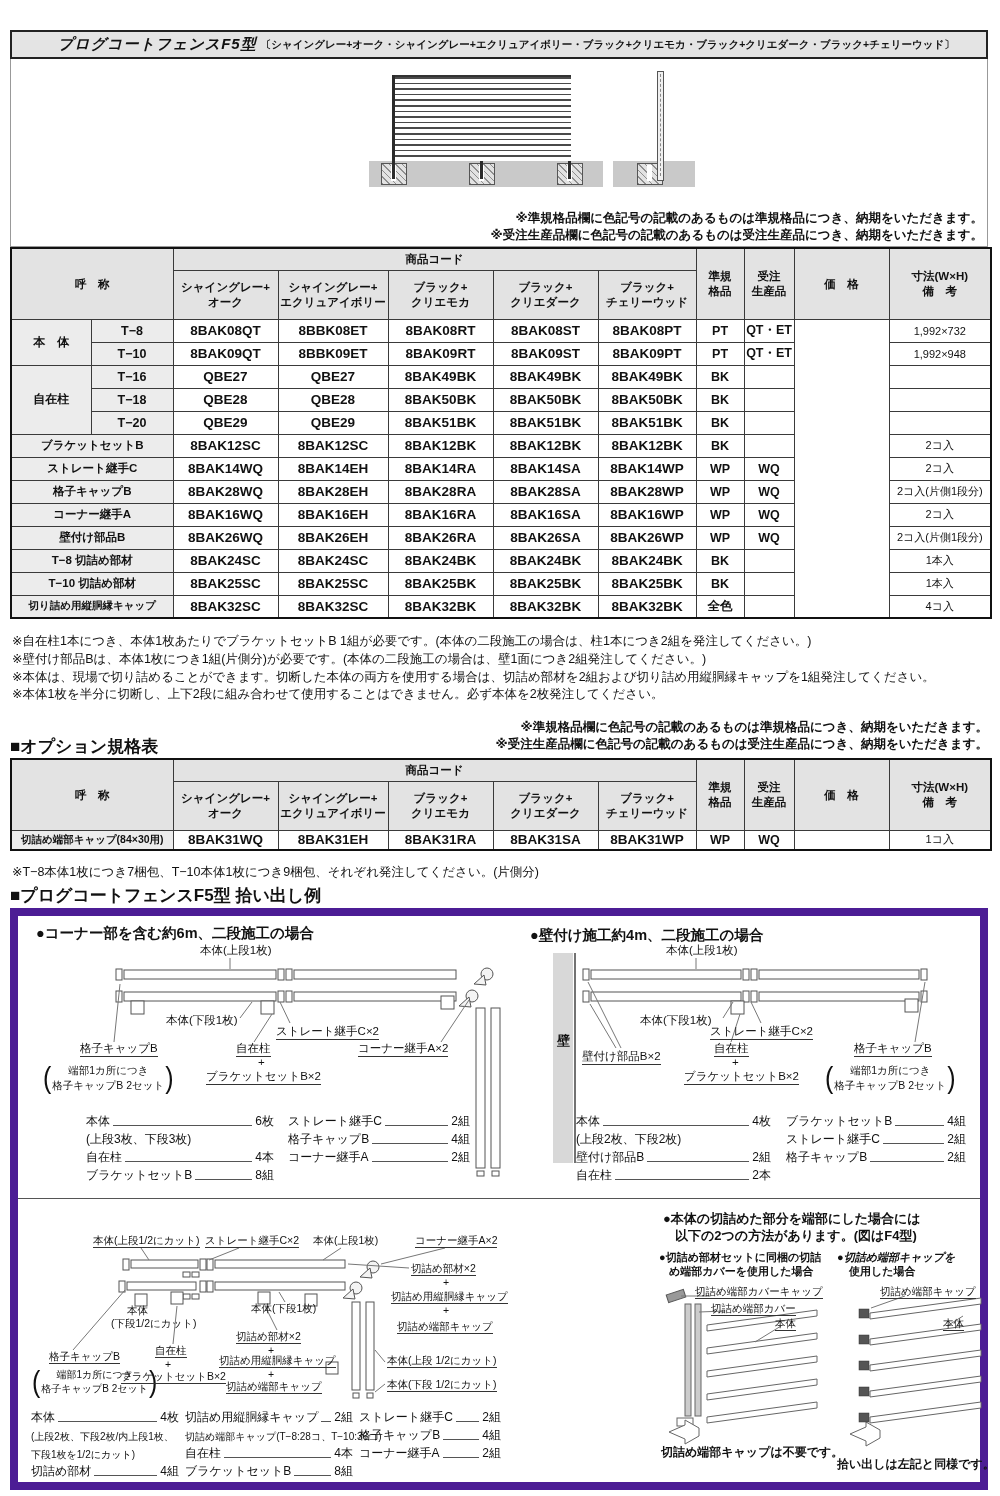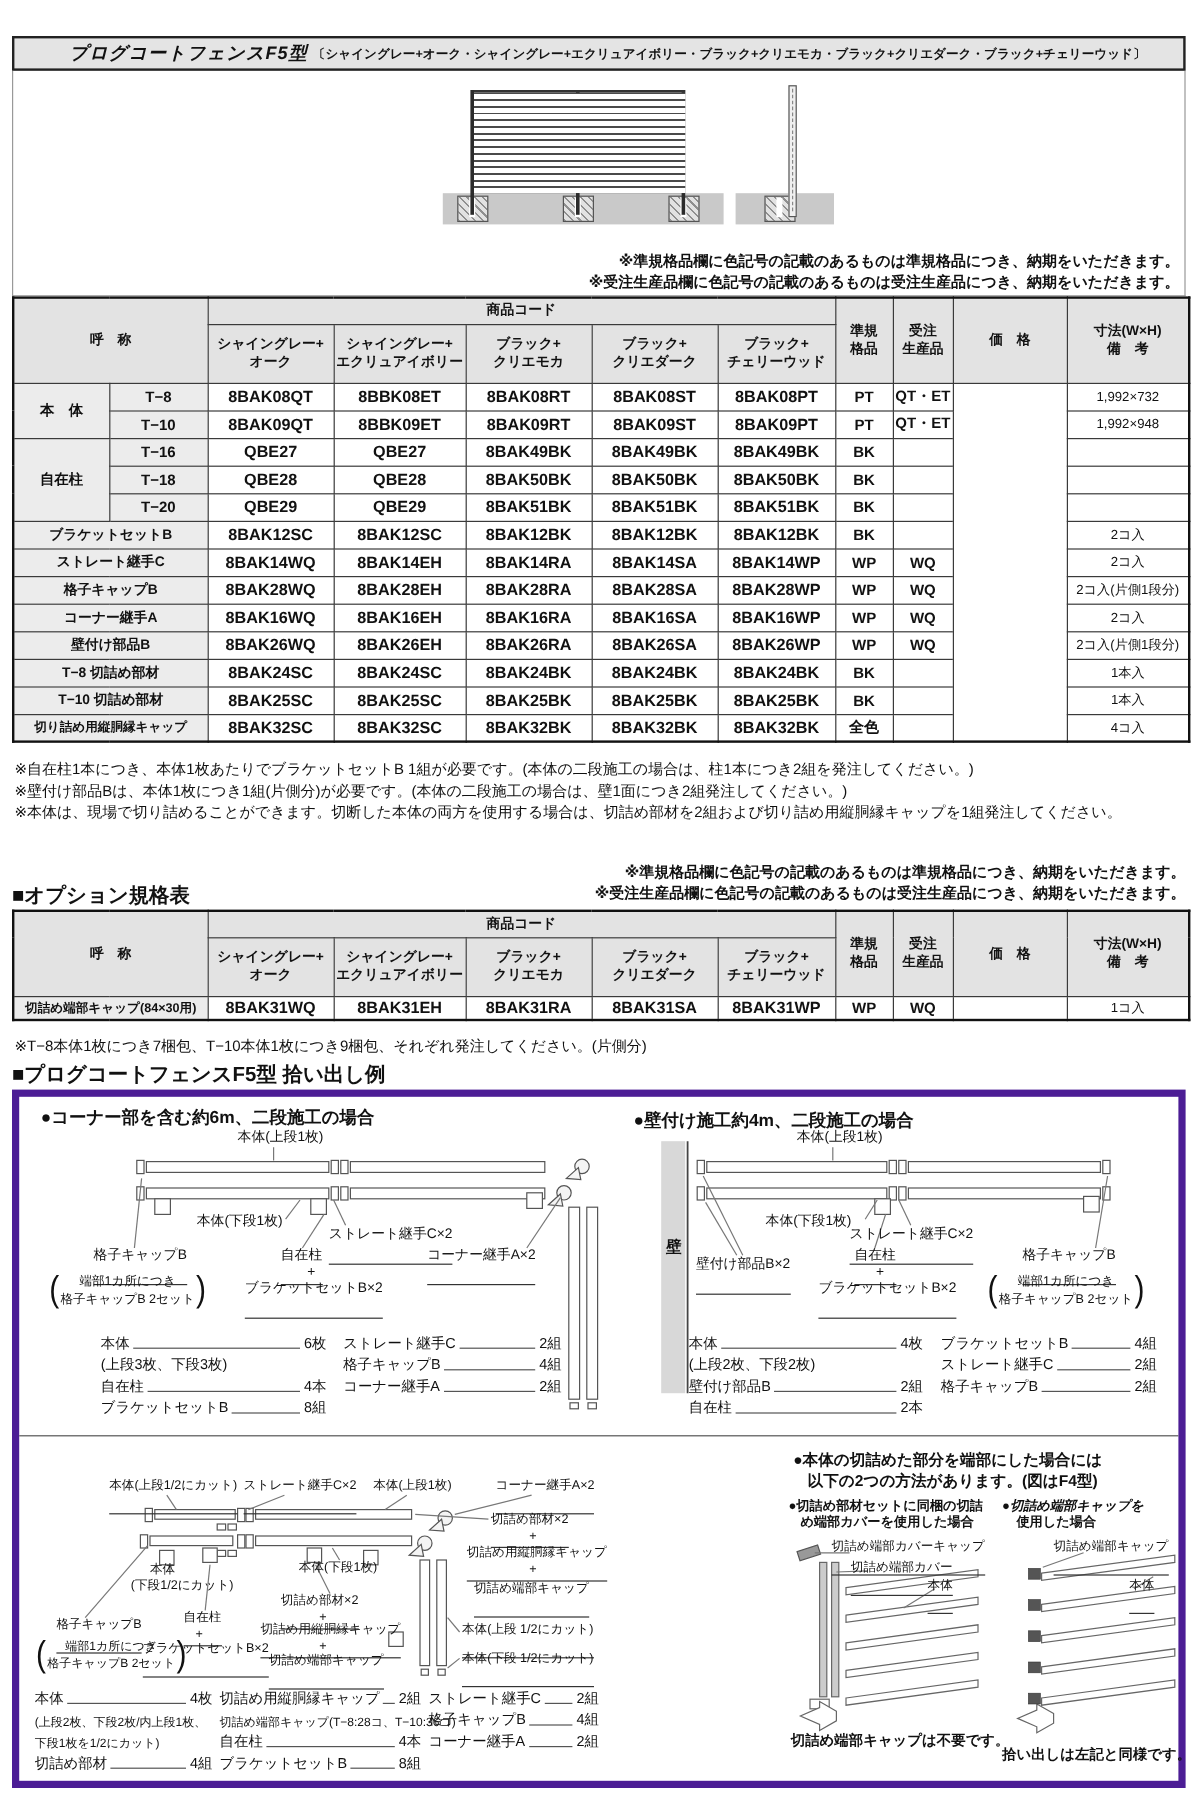--- a/index.html
+++ b/index.html
@@ -46,28 +46,28 @@
   #opt-table tbody tr{height:20px;}
   tr.hr1{height:22px;} tr.hr2{height:49px;}
 
   #footnotes{position:absolute;left:12px;top:633px;font-size:12.5px;font-weight:500;line-height:1.42;}
   #opt-notes{position:absolute;right:12px;top:719px;text-align:right;font-size:12.5px;font-weight:600;line-height:1.32;}
   #opt-heading{position:absolute;left:10px;top:735px;font-size:17px;font-weight:700;}
   #opt-footnote{position:absolute;left:12px;top:864px;font-size:12.5px;font-weight:500;}
   #ex-heading{position:absolute;left:10px;top:884px;font-size:17px;font-weight:700;}
 
   
-  #examples-box{position:absolute;left:10px;top:908px;width:978px;height:582px;border:6px solid #4c1d95;box-sizing:border-box;}
+  #examples-box{position:absolute;left:10px;top:908px;width:978px;height:582px;border:8px solid #4c1d95;box-sizing:border-box;}
   #ex-divider{position:absolute;left:0;top:282px;width:100%;border-top:1.5px solid #555;}
   .ex{position:absolute;}
   .ex-title{position:absolute;font-size:14.5px;font-weight:700;white-space:nowrap;}
   .dsvg{position:absolute;left:0;top:0;}
   .dl{position:absolute;font-size:11.5px;font-weight:500;white-space:nowrap;line-height:1.15;}
   .dl-s{font-size:10.5px;}
-  .u{border-bottom:1.2px solid #333;padding-bottom:17px;}
+  .u{border-bottom:1.2px solid #333;padding-bottom:1px;}
   .pnote{position:absolute;display:flex;align-items:center;font-size:10.5px;font-weight:500;line-height:1.4;text-align:center;}
   .bp{font-size:25px;font-weight:300;margin:0 1px;transform:scaleY(1.2);}
   .bom{position:absolute;}
   .bom-row{display:flex;align-items:flex-end;height:18px;font-size:12px;font-weight:500;white-space:nowrap;}
   .bom-row .ln{flex:1;border-bottom:1.3px solid #555;margin:0 3px 4px;min-width:8px;}
   .bom-row.sm{font-size:10px;}
   .m-head{position:absolute;font-size:11px;font-weight:600;line-height:1.35;white-space:nowrap;}
   .m-cap{position:absolute;font-size:12px;font-weight:600;white-space:nowrap;}
   .ex4-title{position:absolute;font-size:13px;font-weight:700;white-space:nowrap;}
   .wall-label{position:absolute;font-size:13px;font-weight:700;}
@@ -292,20 +292,21 @@
       <td class="flag"></td>
       <td class="remark">4コ入</td>
     </tr>
   </tbody>
 </table>
 
 <div id="footnotes">
   <div>※自在柱1本につき、本体1枚あたりでブラケットセットB 1組が必要です。(本体の二段施工の場合は、柱1本につき2組を発注してください。)</div>
   <div>※壁付け部品Bは、本体1枚につき1組(片側分)が必要です。(本体の二段施工の場合は、壁1面につき2組発注してください。)</div>
   <div>※本体は、現場で切り詰めることができます。切断した本体の両方を使用する場合は、切詰め部材を2組および切り詰め用縦胴縁キャップを1組発注してください。</div>
+  <div>※本体1枚を半分に切断し、上下2段に組み合わせて使用することはできません。必ず本体を2枚発注してください。</div>
 </div>
 
 <div id="opt-notes">
   <div>※準規格品欄に色記号の記載のあるものは準規格品につき、納期をいただきます。</div>
   <div>※受注生産品欄に色記号の記載のあるものは受注生産品につき、納期をいただきます。</div>
 </div>
 <div id="opt-heading">■オプション規格表</div>
 
 <table class="spec" id="opt-table">
   <colgroup>

